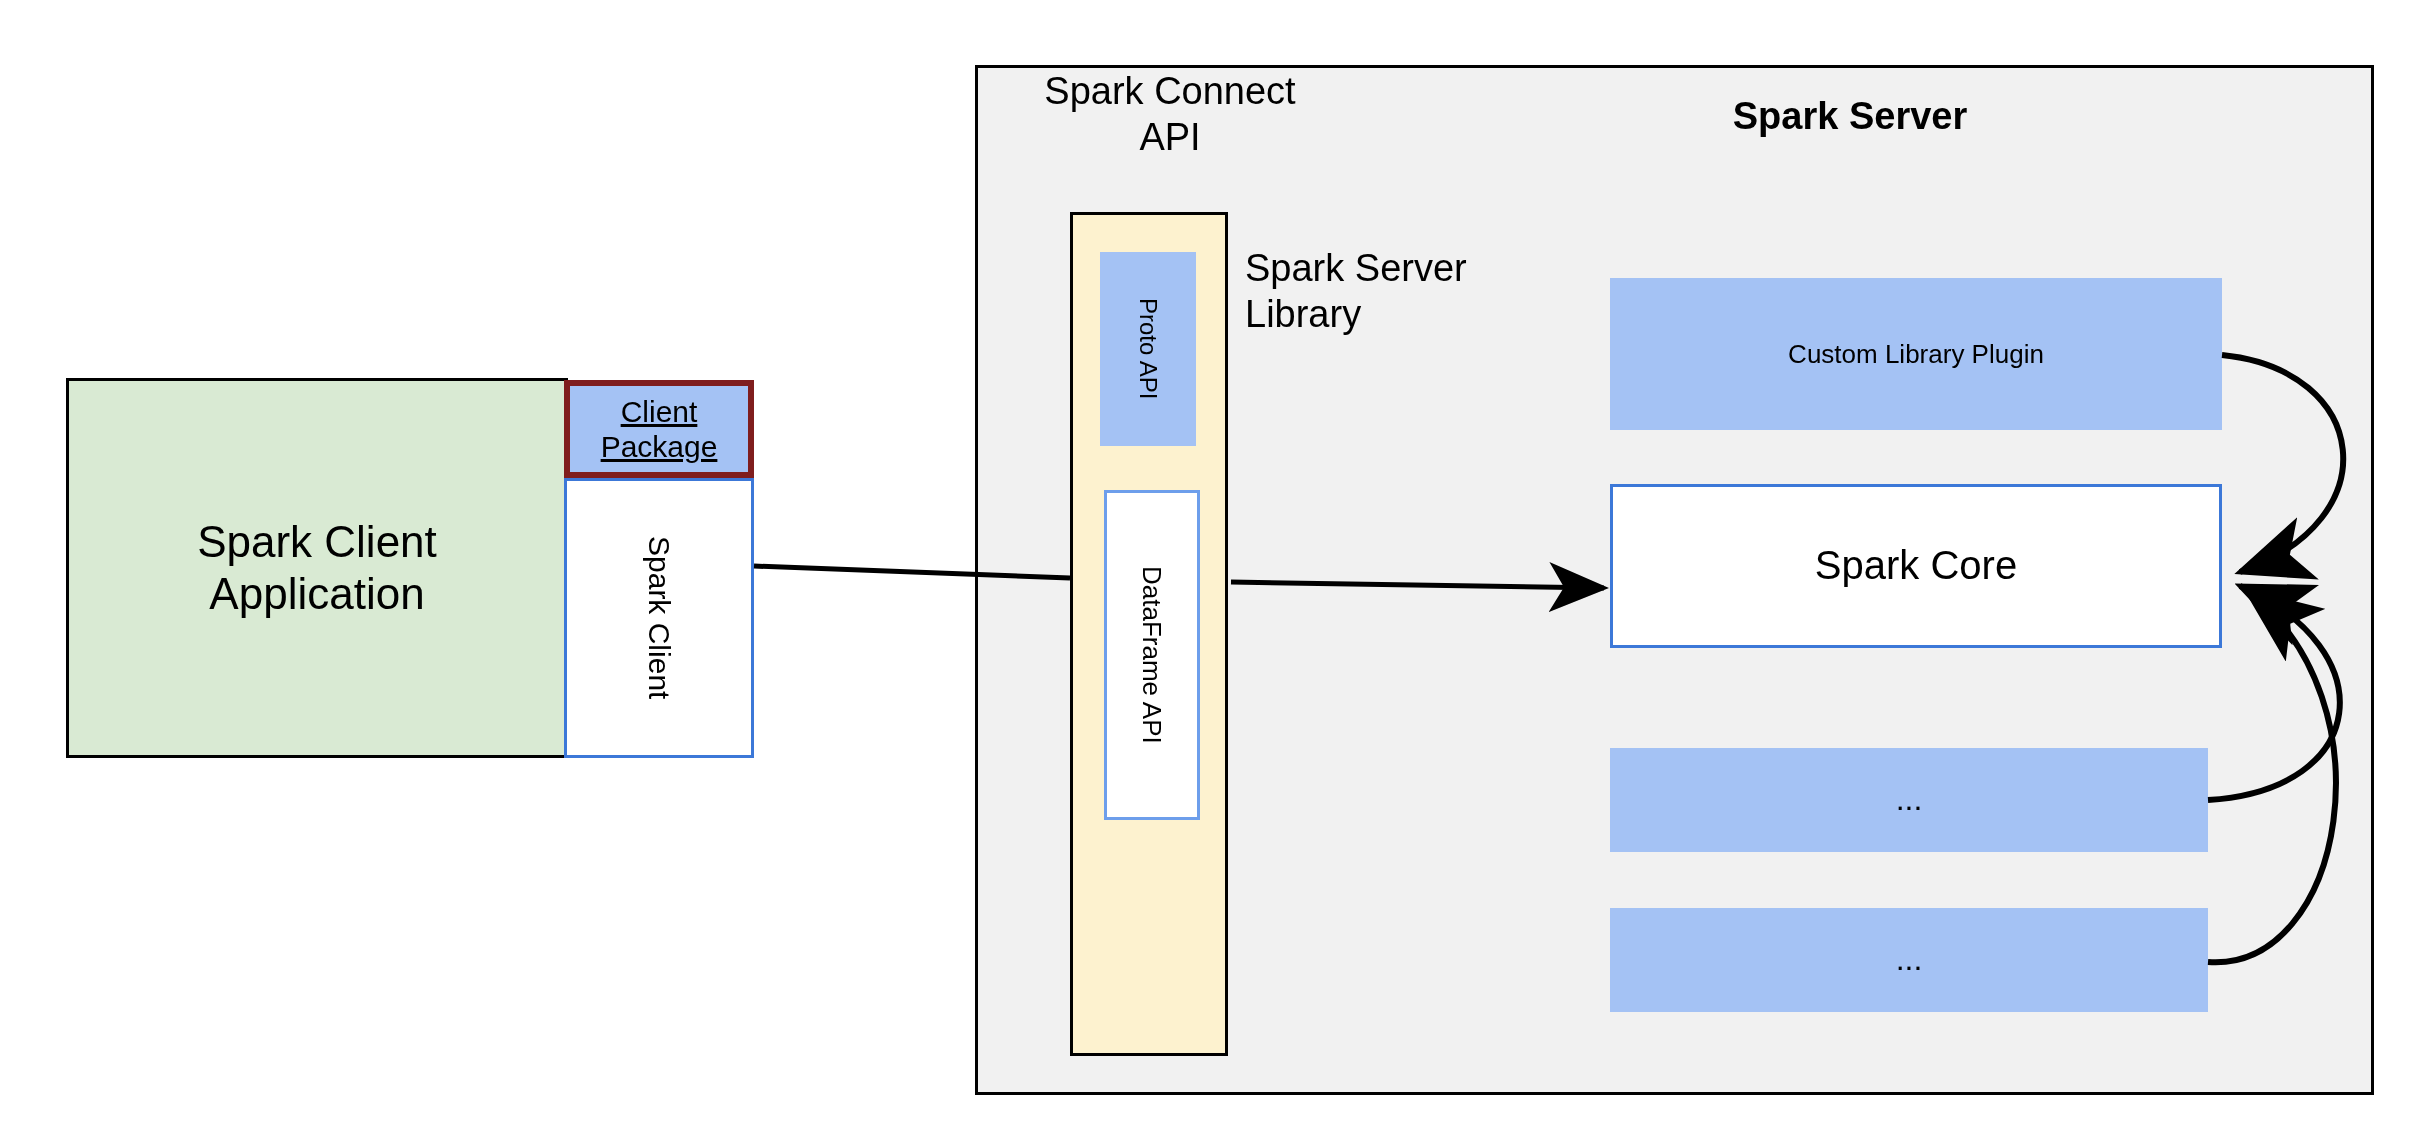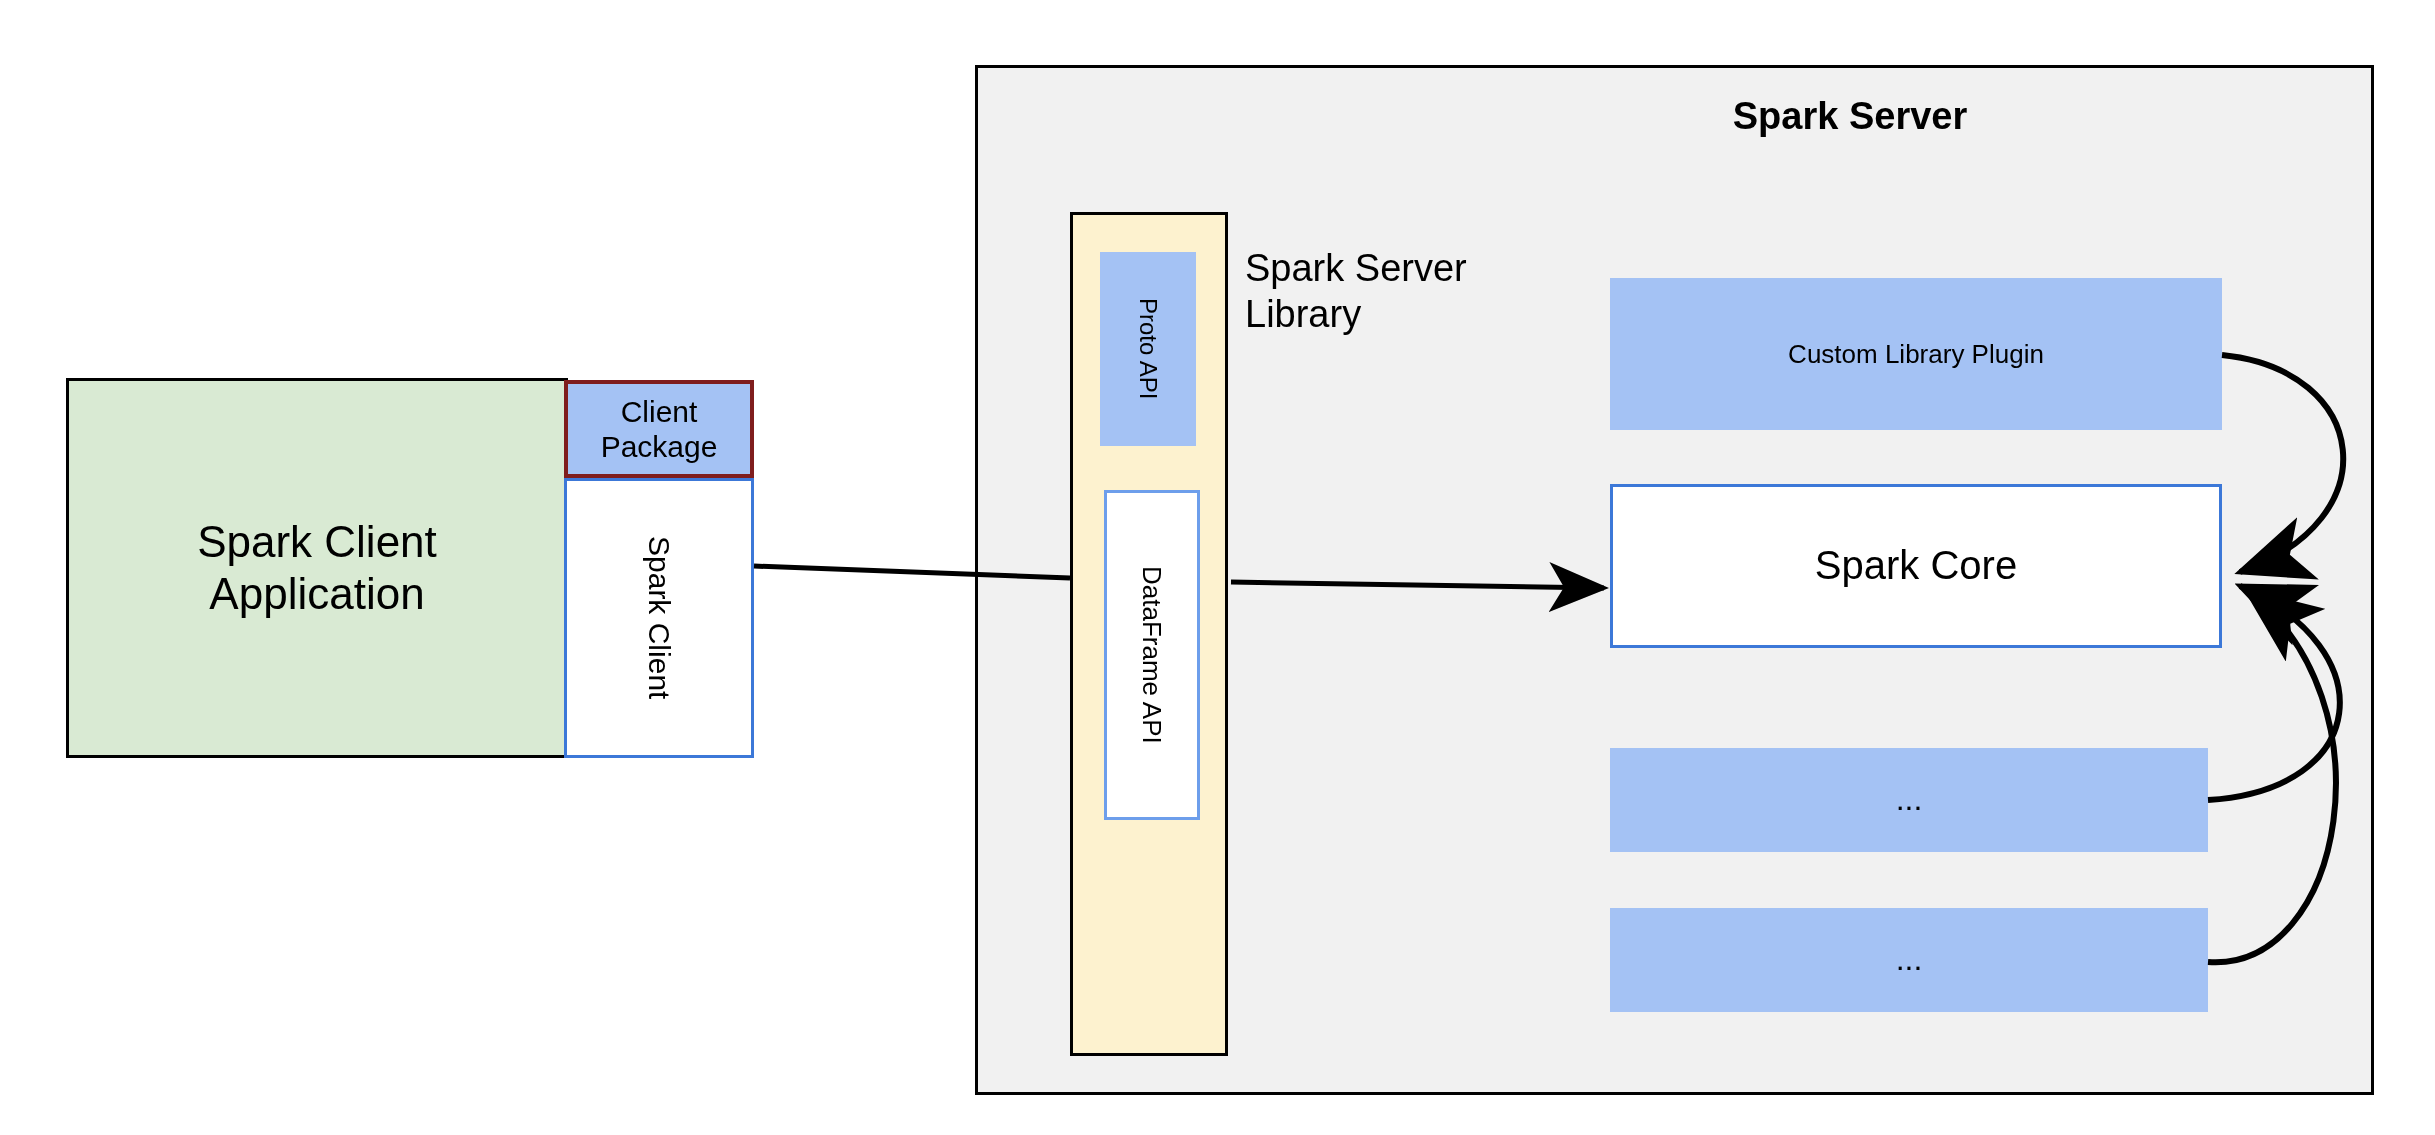--- a/index.html
+++ b/index.html
@@ -32,22 +32,23 @@
     left: 66px; top: 378px; width: 502px; height: 380px;
     background: #d9ead3;
     border: 3px solid #000000;
     font-size: 44px;
     color: #000;
   }
   #client-package-group { left: 564px; top: 380px; width: 190px; height: 378px; }
   #client-package-header {
     left: 0; top: 0; width: 190px; height: 98px;
     background: #a4c2f4;
-    border: 4px solid #7f1d1d;
+    border: 6px solid #7f1d1d;
     font-size: 30px;
+    text-decoration: underline;
   }
   #spark-client-box {
     left: 0; top: 98px; width: 190px; height: 280px;
     background: #ffffff;
     border: 3px solid #3c78d8;
   }
   .vtext-cw {
     writing-mode: vertical-rl;
     text-orientation: mixed;
     transform: rotate(0deg);
@@ -127,20 +128,22 @@
     pointer-events: none;
   }
 </style>
 </head>
 <body>
 
 <div id="canvas">
 
   <div class="box" id="server-panel"></div>
 
+  <div class="box center" id="spark-connect-label" style="white-space: pre-line;">Spark Connect
+API</div>
 
   <div class="box center" id="spark-server-title">Spark Server</div>
 
   <div class="box" id="connect-column"></div>
 
   <div class="box center" id="proto-api-box">
     <span class="vtext-cw">Proto API</span>
   </div>
 
   <div class="box center" id="dataframe-api-box">

